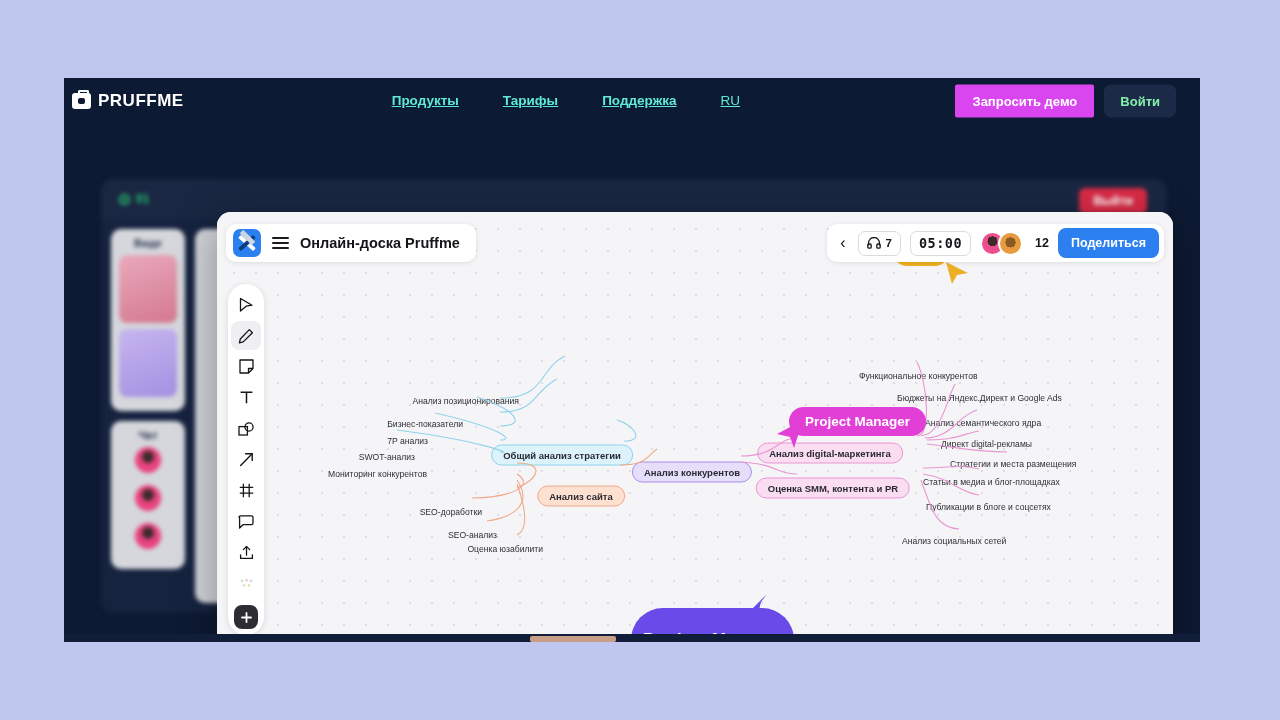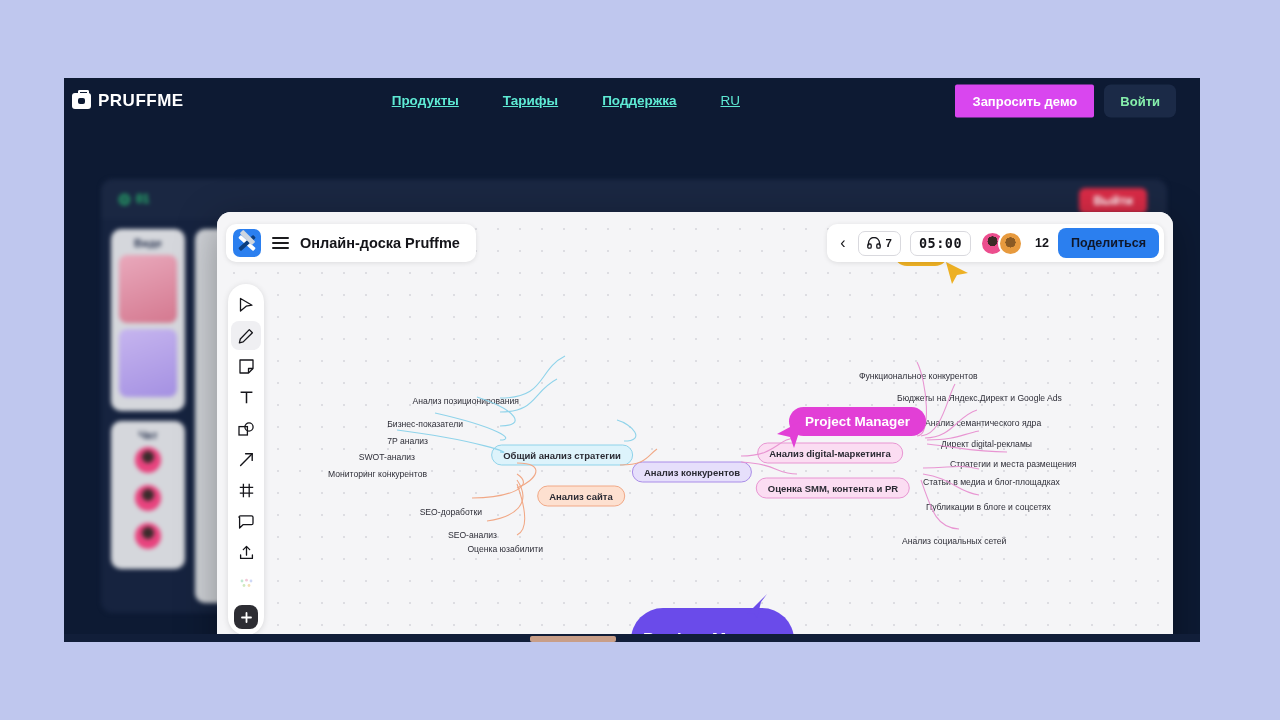--- a/index.html
+++ b/index.html
@@ -197,21 +197,21 @@
   .ava-stack { display: flex; align-items: center; }
   .ava {
     width: 25px; height: 25px; border-radius: 50%;
     border: 2px solid #fff; margin-left: -7px;
   }
   .ava:first-child { margin-left: 0; }
   .ava-1 { background: radial-gradient(circle at 50% 40%, #3b2a26 0 30%, #ec4e8e 31% 100%); }
   .ava-2 { background: radial-gradient(circle at 50% 45%, #8a5a24 0 32%, #e79a3e 33% 100%); }
   .ppl-count { font-size: 12.5px; font-weight: bold; color: #15151a; margin-left: 3px; }
   .btn-share {
-    background: #2b7fef; color: #0f172a; border: none;
+    background: #2b7fef; color: #ffffff; border: none;
     font-size: 12.5px; font-weight: bold; padding: 8px 13px;
     border-radius: 8px; cursor: pointer; font-family: inherit;
   }
 
   
   #toolrail {
     position: absolute; left: 11px; top: 72px;
     width: 36px; background: #fff; border-radius: 18px;
     padding: 6px 0; display: flex; flex-direction: column; align-items: center; gap: 2px;
     box-shadow: 0 1px 6px rgba(0,0,0,.12);

